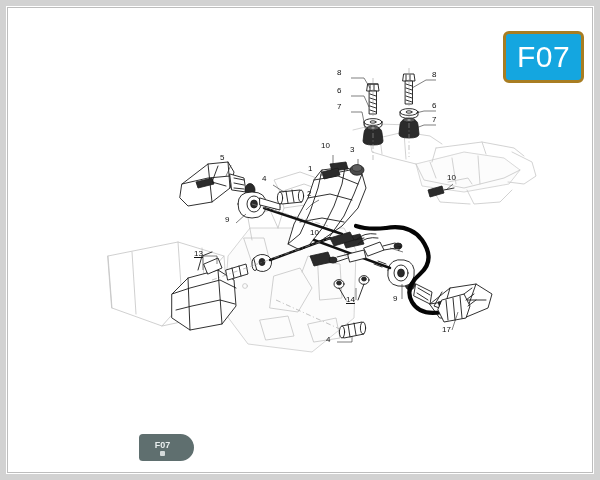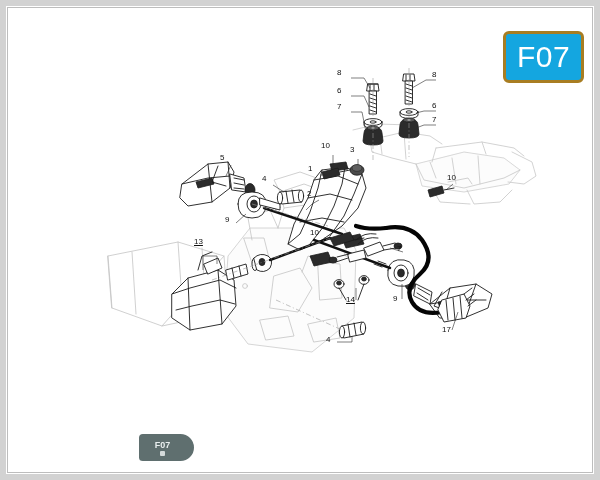--- a/index.html
+++ b/index.html
@@ -374,21 +374,21 @@
     <span class="lbl" style="left:315px;top:136px;">10</span>
     <span class="lbl" style="left:344px;top:140px;">3</span>
     <span class="lbl" style="left:302px;top:159px;">1</span>
     <span class="lbl" style="left:214px;top:148px;">5</span>
     <span class="lbl" style="left:256px;top:169px;">4</span>
     <span class="lbl" style="left:301px;top:184px;">2</span>
     <span class="lbl" style="left:441px;top:168px;">10</span>
     <span class="lbl" style="left:219px;top:210px;">9</span>
     <span class="lbl" style="left:304px;top:223px;">10</span>
     <span class="lbl" style="left:391px;top:239px;">7</span>
-    <span class="lbl" style="left:188px;top:232px;text-decoration:underline;">13</span>
+    <span class="lbl" style="left:188px;top:244px;text-decoration:underline;">13</span>
     <span class="lbl" style="left:340px;top:290px;text-decoration:underline;">14</span>
     <span class="lbl" style="left:387px;top:289px;">9</span>
     <span class="lbl" style="left:436px;top:320px;">17</span>
     <span class="lbl" style="left:320px;top:330px;">4</span>
   </div>
 
   <div id="section-badge">
     <span>F07</span>
   </div>
 

